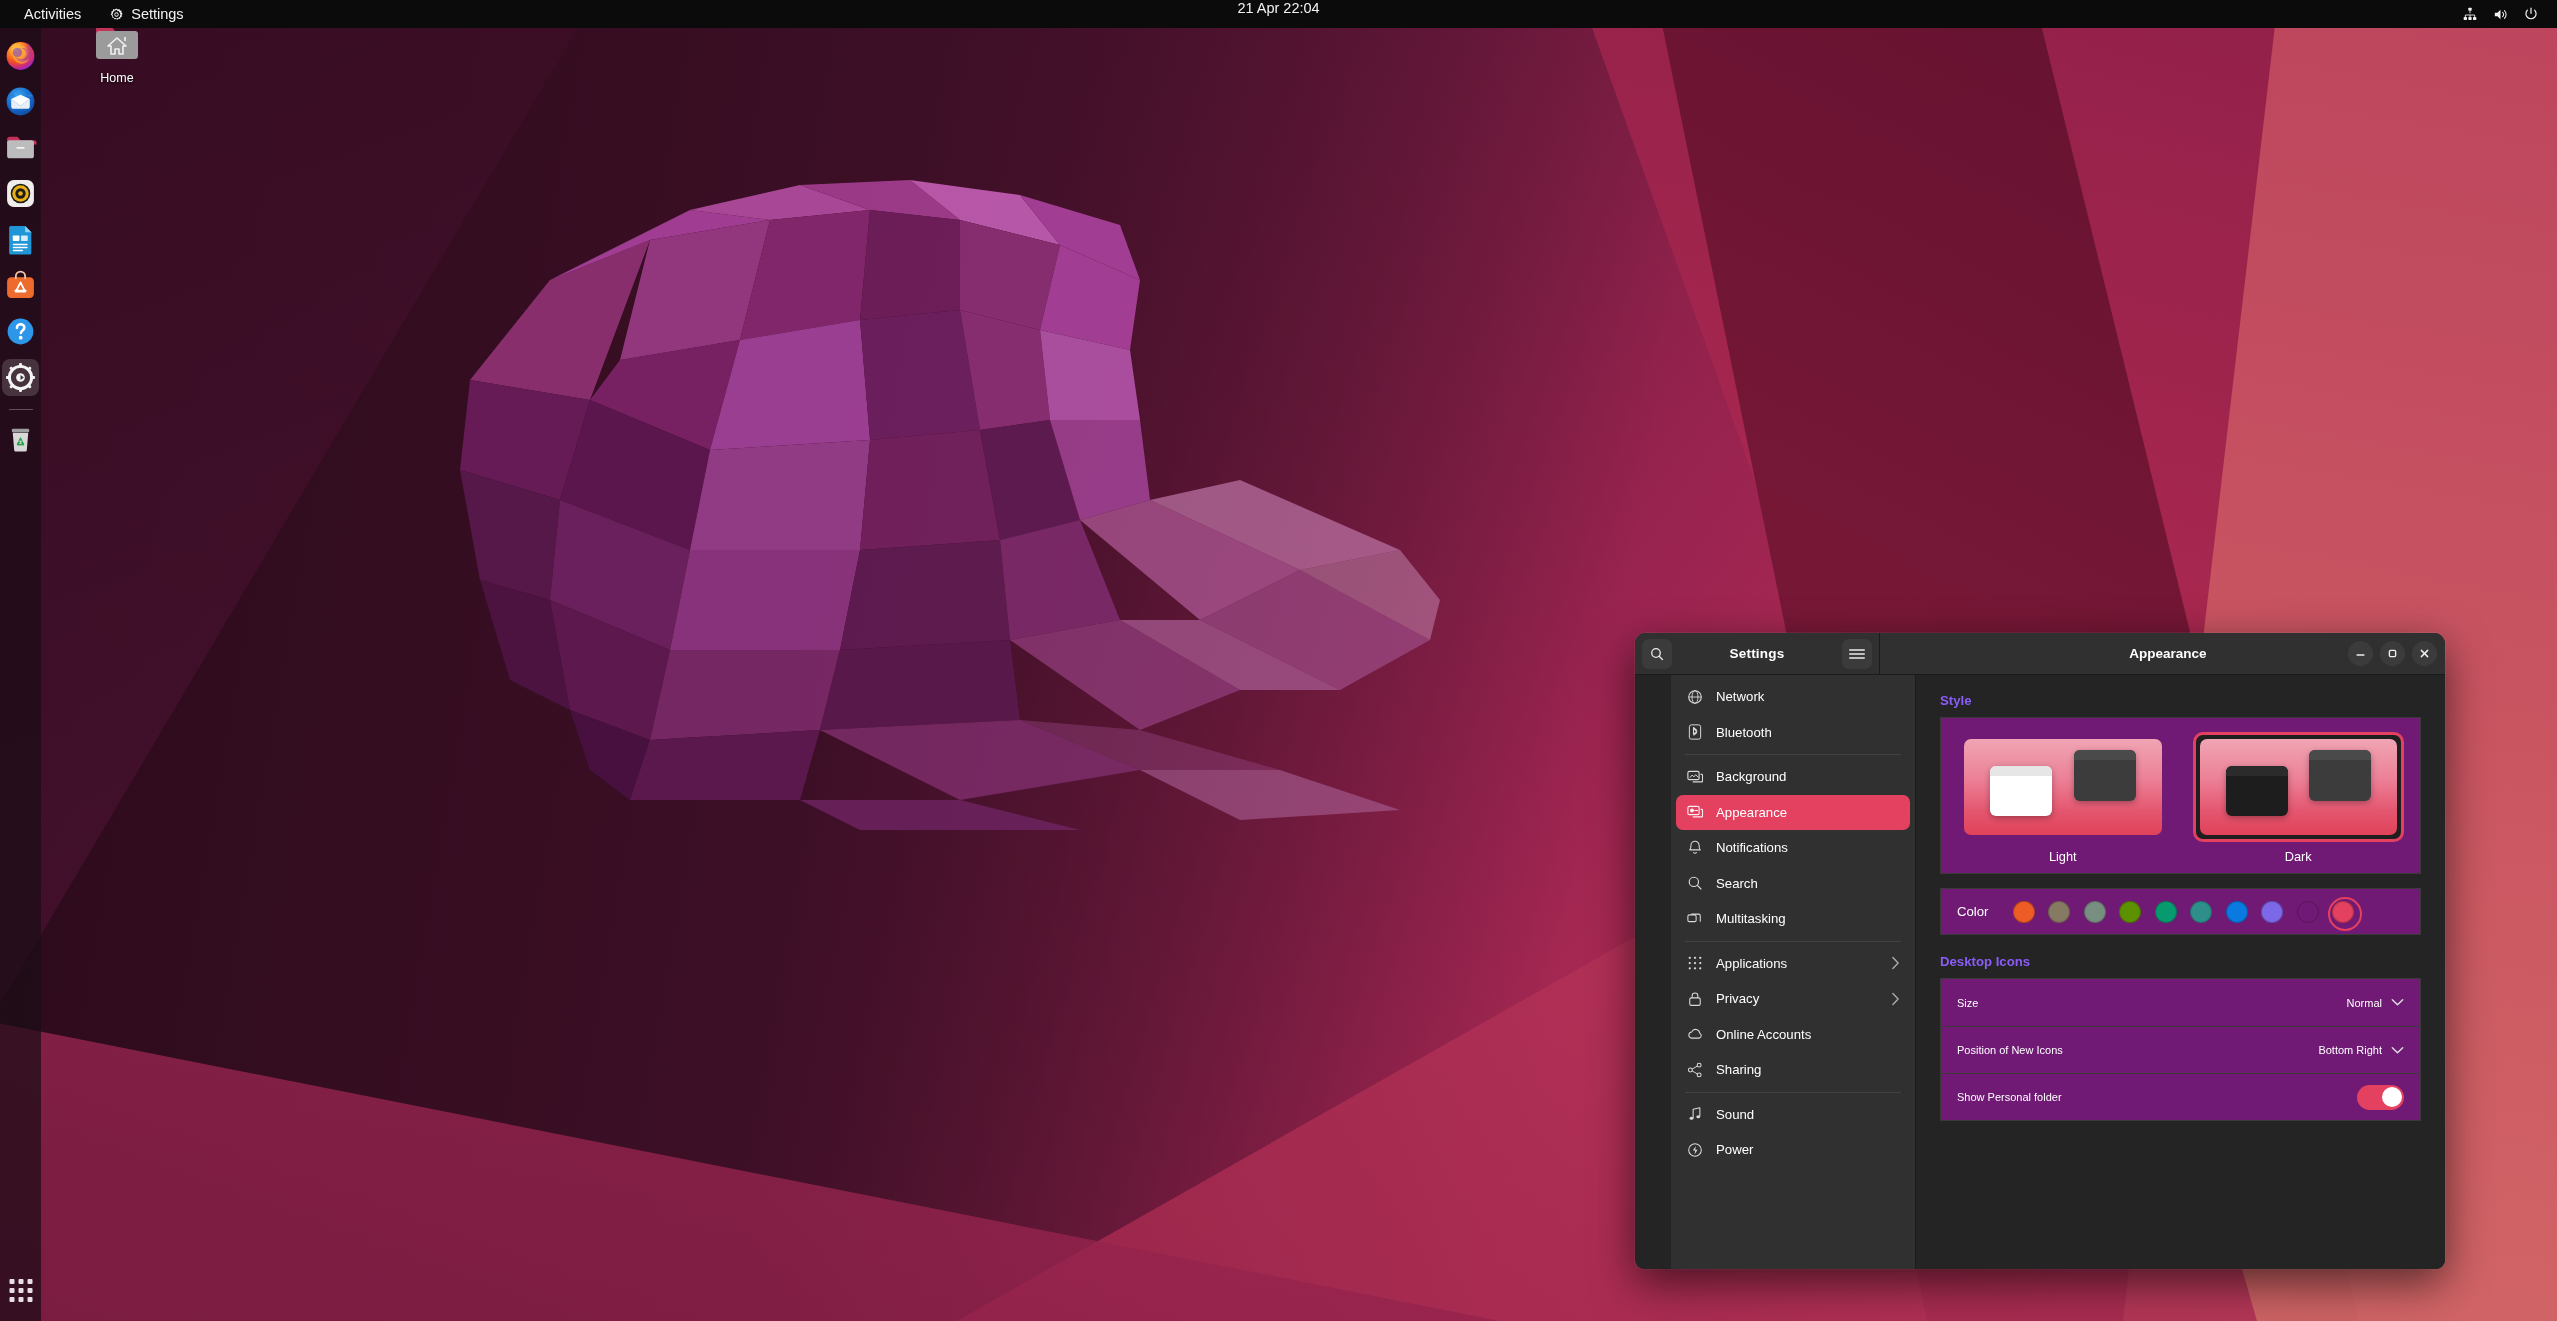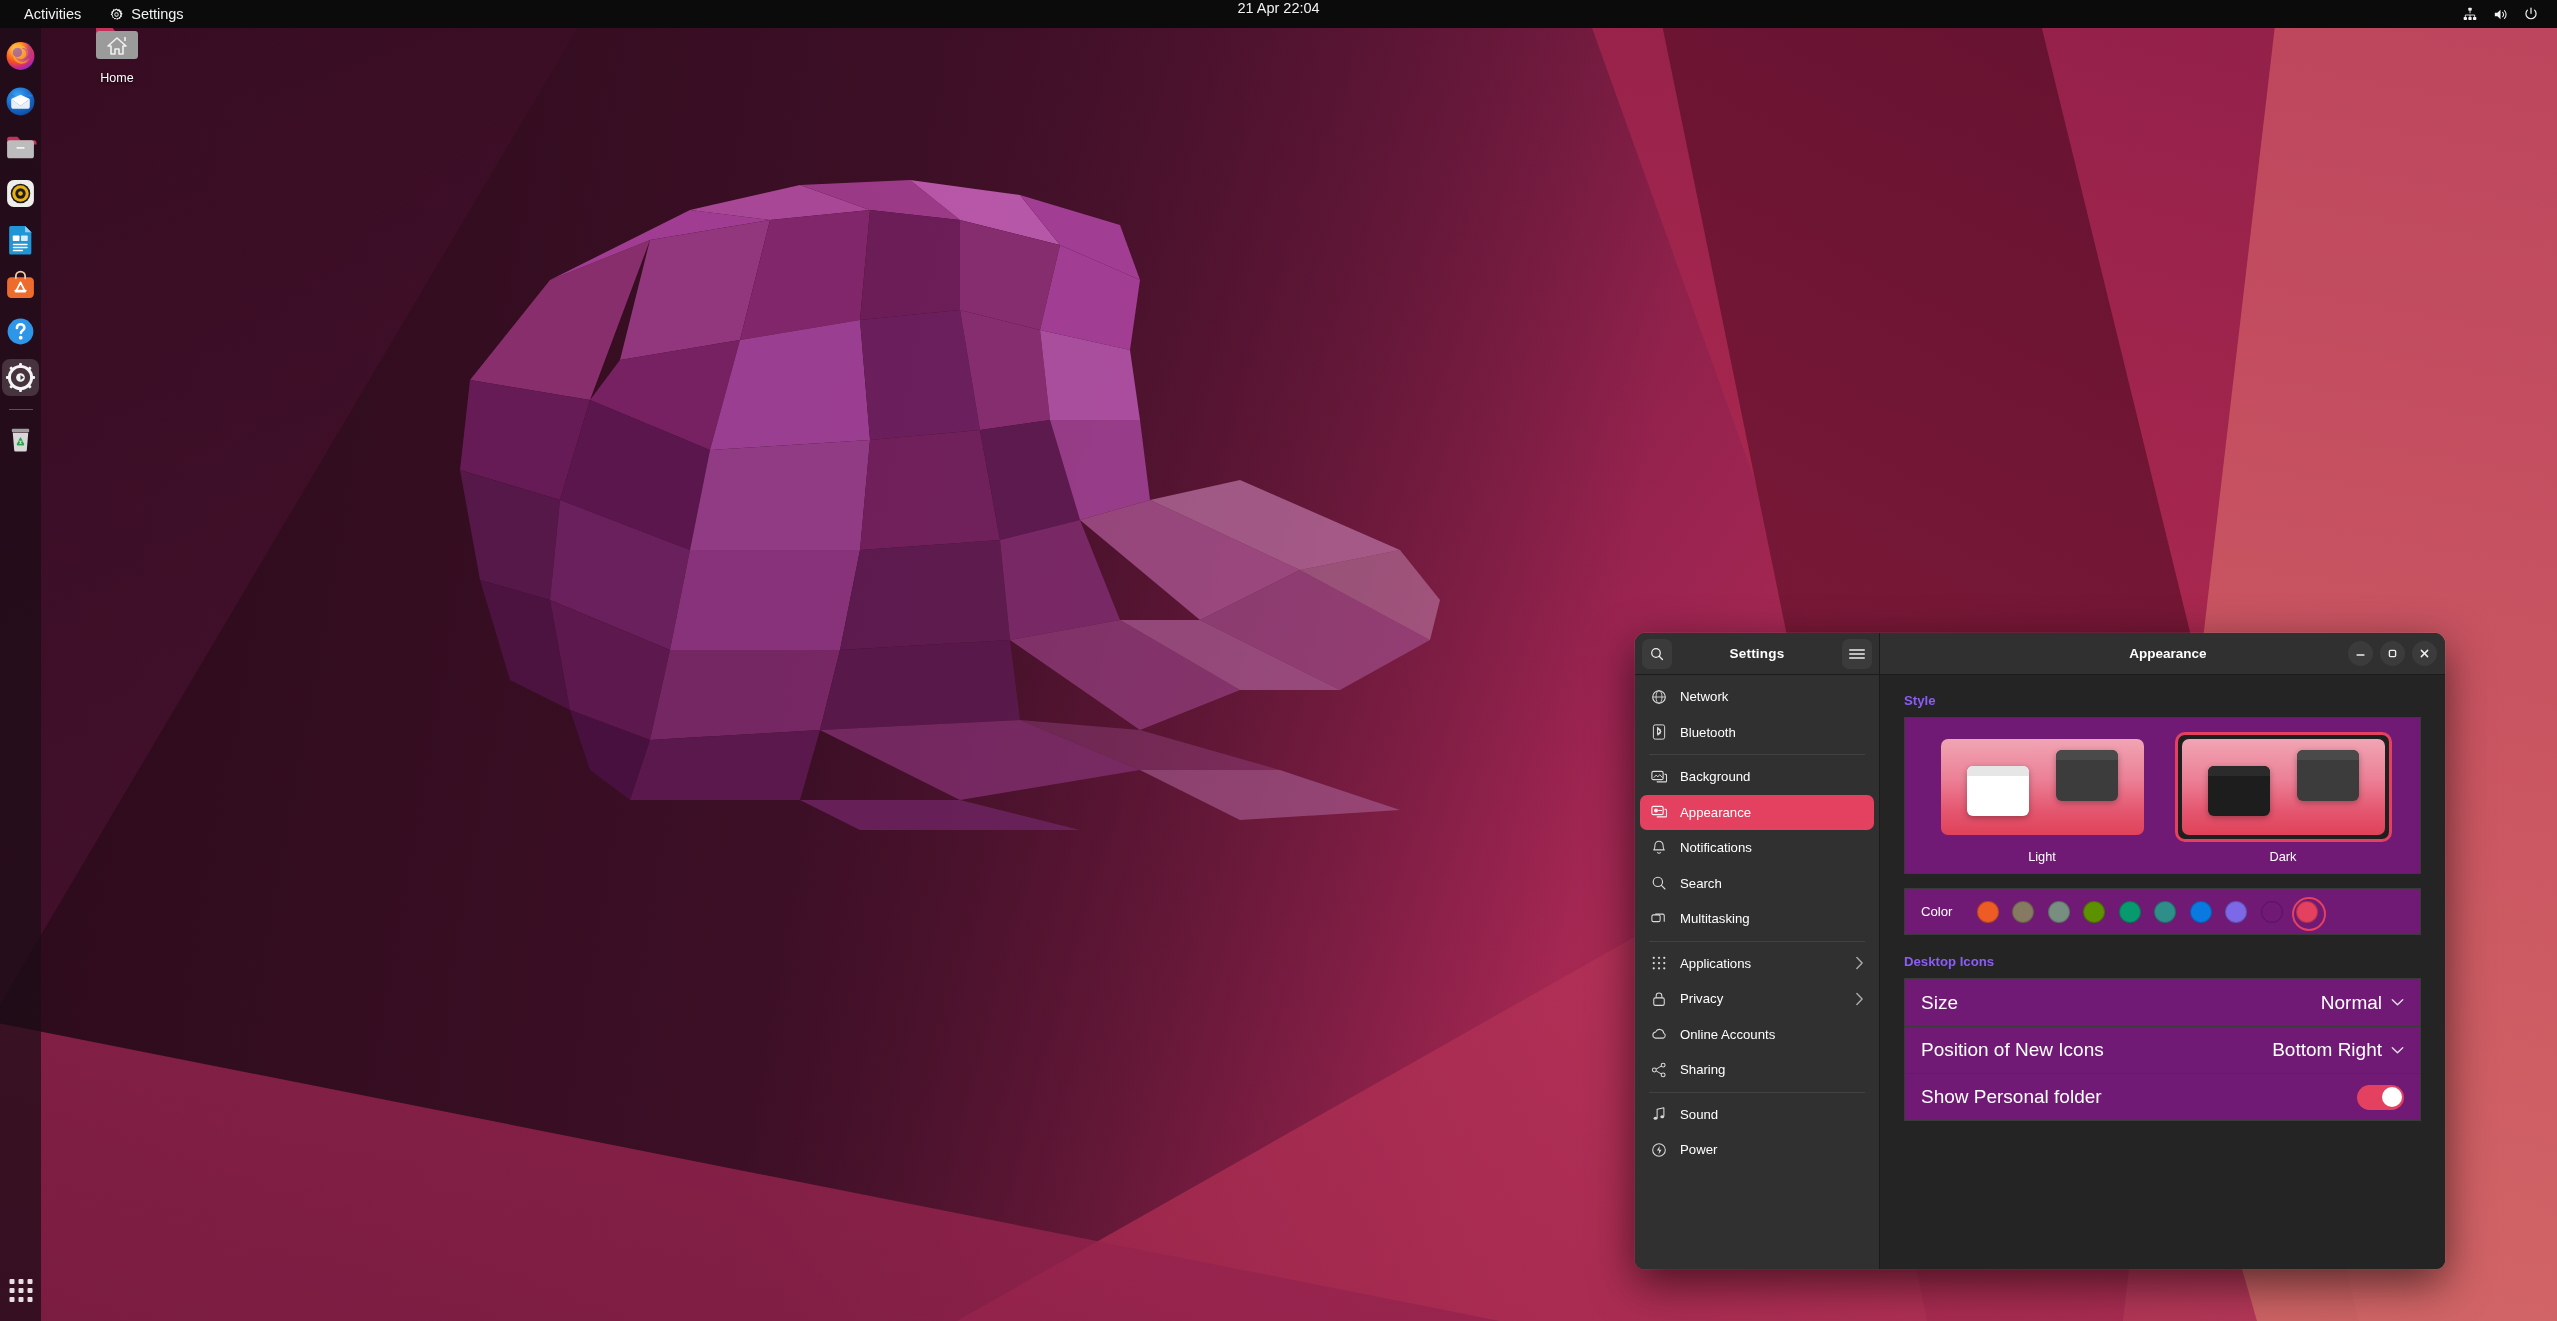--- a/index.html
+++ b/index.html
@@ -217,20 +217,21 @@
 
   #win-body { display: flex; flex: 1; min-height: 0; }
 
   
   #sidebar {
     width: 245px; flex: 0 0 245px;
     background: #303030;
     border-right: 1px solid #1b1b1b;
     padding: 4px 5px 0 5px;
     overflow: hidden;
+    margin-left: 36px;
   }
   .nav-item {
     display: flex; align-items: center;
     height: 35.5px;
     padding: 0 10px;
     border-radius: 7px;
     font-size: 13.2px;
     color: #ffffff;
     cursor: pointer;
     position: relative;
@@ -319,21 +320,21 @@
     position: absolute; left: -5px; top: -5px;
     width: 30px; height: 30px; border-radius: 50%;
     border: 2px solid #e4405f;
   }
 
   
   #desktop-icons-section { margin-top: 19px; }
   .row {
     display: flex; align-items: center;
     height: 47px; padding: 0 16px;
-    font-size: 19px; color: #ffffff;
+    font-size: 11px; color: #ffffff;
   }
   .row + .row { border-top: 1px solid #3a3a3a; gap: 48px; }
   .row .rlabel { flex: 1; }
   .row .rvalue {
     display: flex; align-items: center; gap: 9px;
     color: #ffffff; cursor: pointer;
   }
   .toggle {
     width: 47px; height: 25px; border-radius: 13px;
     background: #e4405f; position: relative; cursor: pointer;

